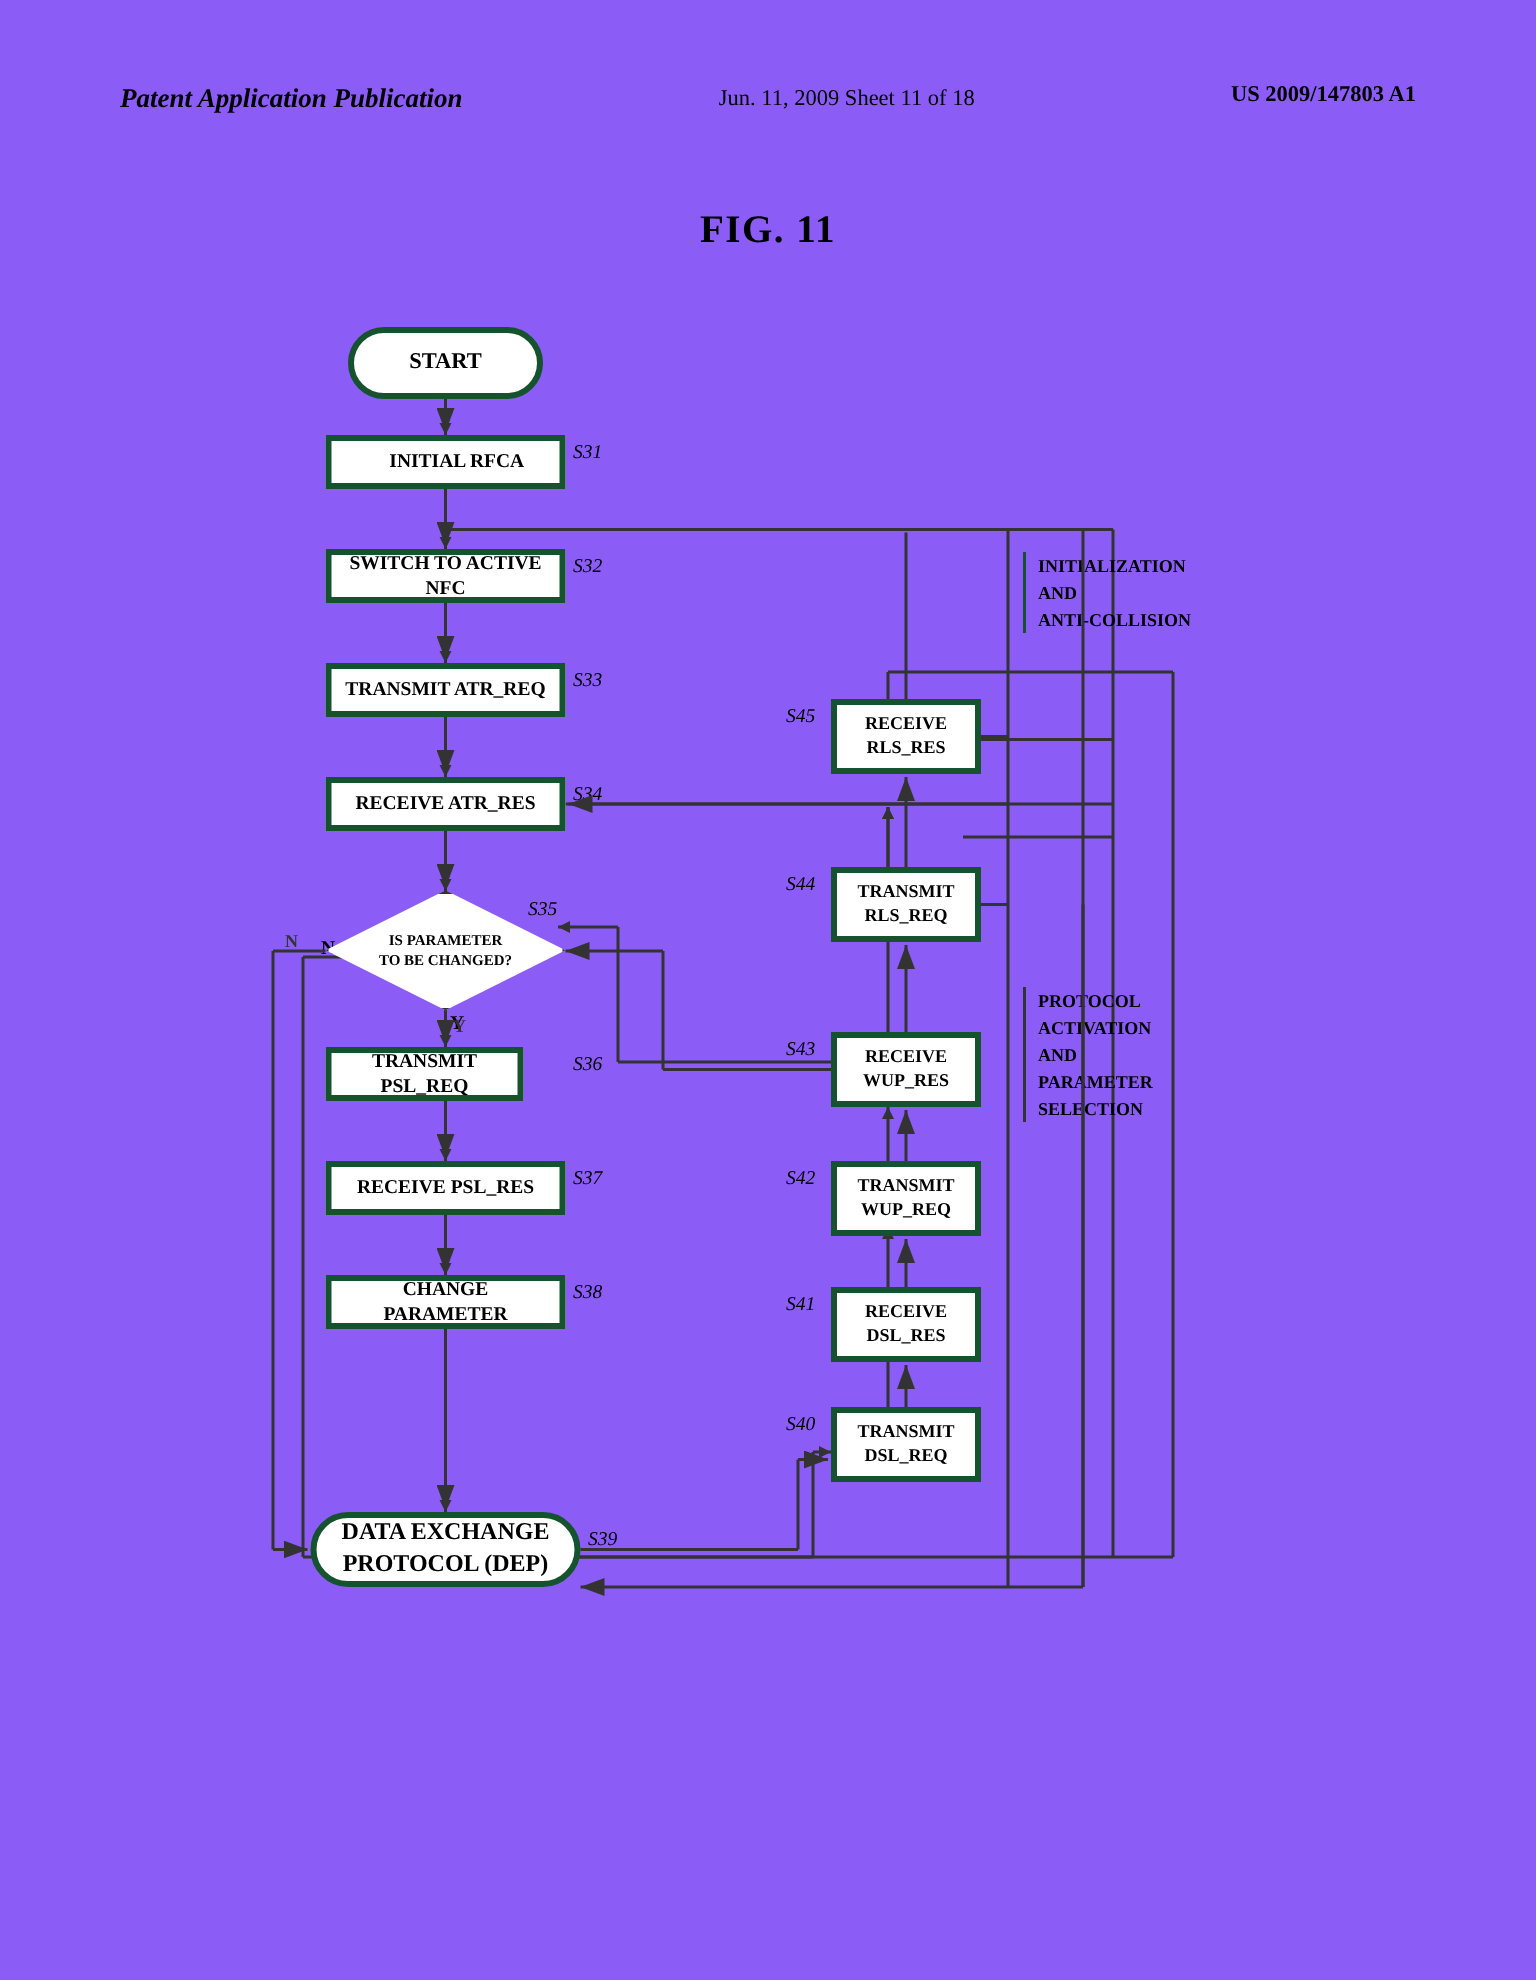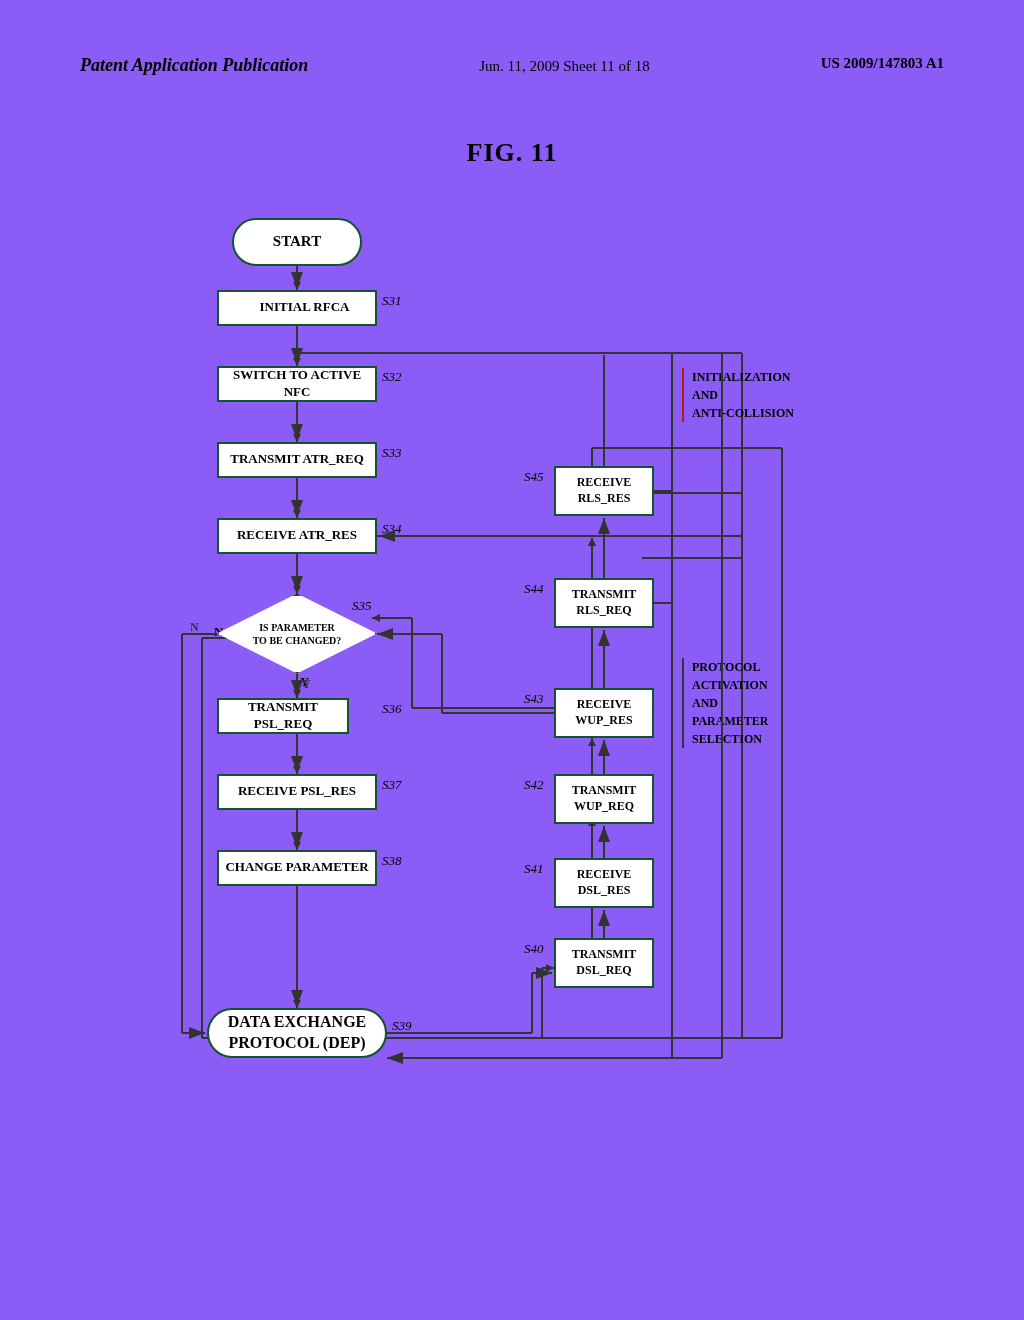--- a/index.html
+++ b/index.html
@@ -50,21 +50,21 @@
     .diagram-container {
       position: relative;
       width: 820px;
       margin: 0 auto;
       height: 950px;
     }
     
     .flow-box {
       position: absolute;
       background: white;
-      border: 2px solid #14532d;
+      border: 4px solid #14532d;
       text-align: center;
       font-size: 13px;
       font-weight: bold;
       display: flex;
       align-items: center;
       justify-content: center;
       line-height: 1.3;
       padding: 4px 6px;
     }
     .rounded {
@@ -283,21 +283,21 @@
     <div class="flow-box" style="left:452px; top:380px; width:100px; height:50px; font-size:12px;">
       <span style="white-space:pre-line; text-align:center;">TRANSMIT<br>RLS_REQ</span>
     </div>
     <div class="step-label" style="left:422px; top:383px;">S44</div>
 
     <div class="flow-box" style="left:452px; top:268px; width:100px; height:50px; font-size:12px;">
       <span style="white-space:pre-line; text-align:center;">RECEIVE<br>RLS_RES</span>
     </div>
     <div class="step-label" style="left:422px; top:271px;">S45</div>
 
-    <div style="position:absolute; left:580px; top:170px; font-size:12px; font-weight:bold; text-align:left; line-height:1.5; border-left:2px solid #b91c1c; padding-left:8px;">
+    <div style="position:absolute; left:580px; top:170px; font-size:12px; font-weight:bold; text-align:left; line-height:1.5; border-left:2px solid #14532d; padding-left:8px;">
       INITIALIZATION<br>AND<br>ANTI-COLLISION
     </div>
 
     <div style="position:absolute; left:580px; top:460px; font-size:12px; font-weight:bold; text-align:left; line-height:1.5; border-left:2px solid #333; padding-left:8px;">
       PROTOCOL<br>ACTIVATION<br>AND<br>PARAMETER<br>SELECTION
     </div>
 
     <svg style="position:absolute; top:0; left:0; width:100%; height:100%; pointer-events:none;">
       <defs>
         <marker id="arrowhead" markerWidth="8" markerHeight="6" refX="8" refY="3" orient="auto">

